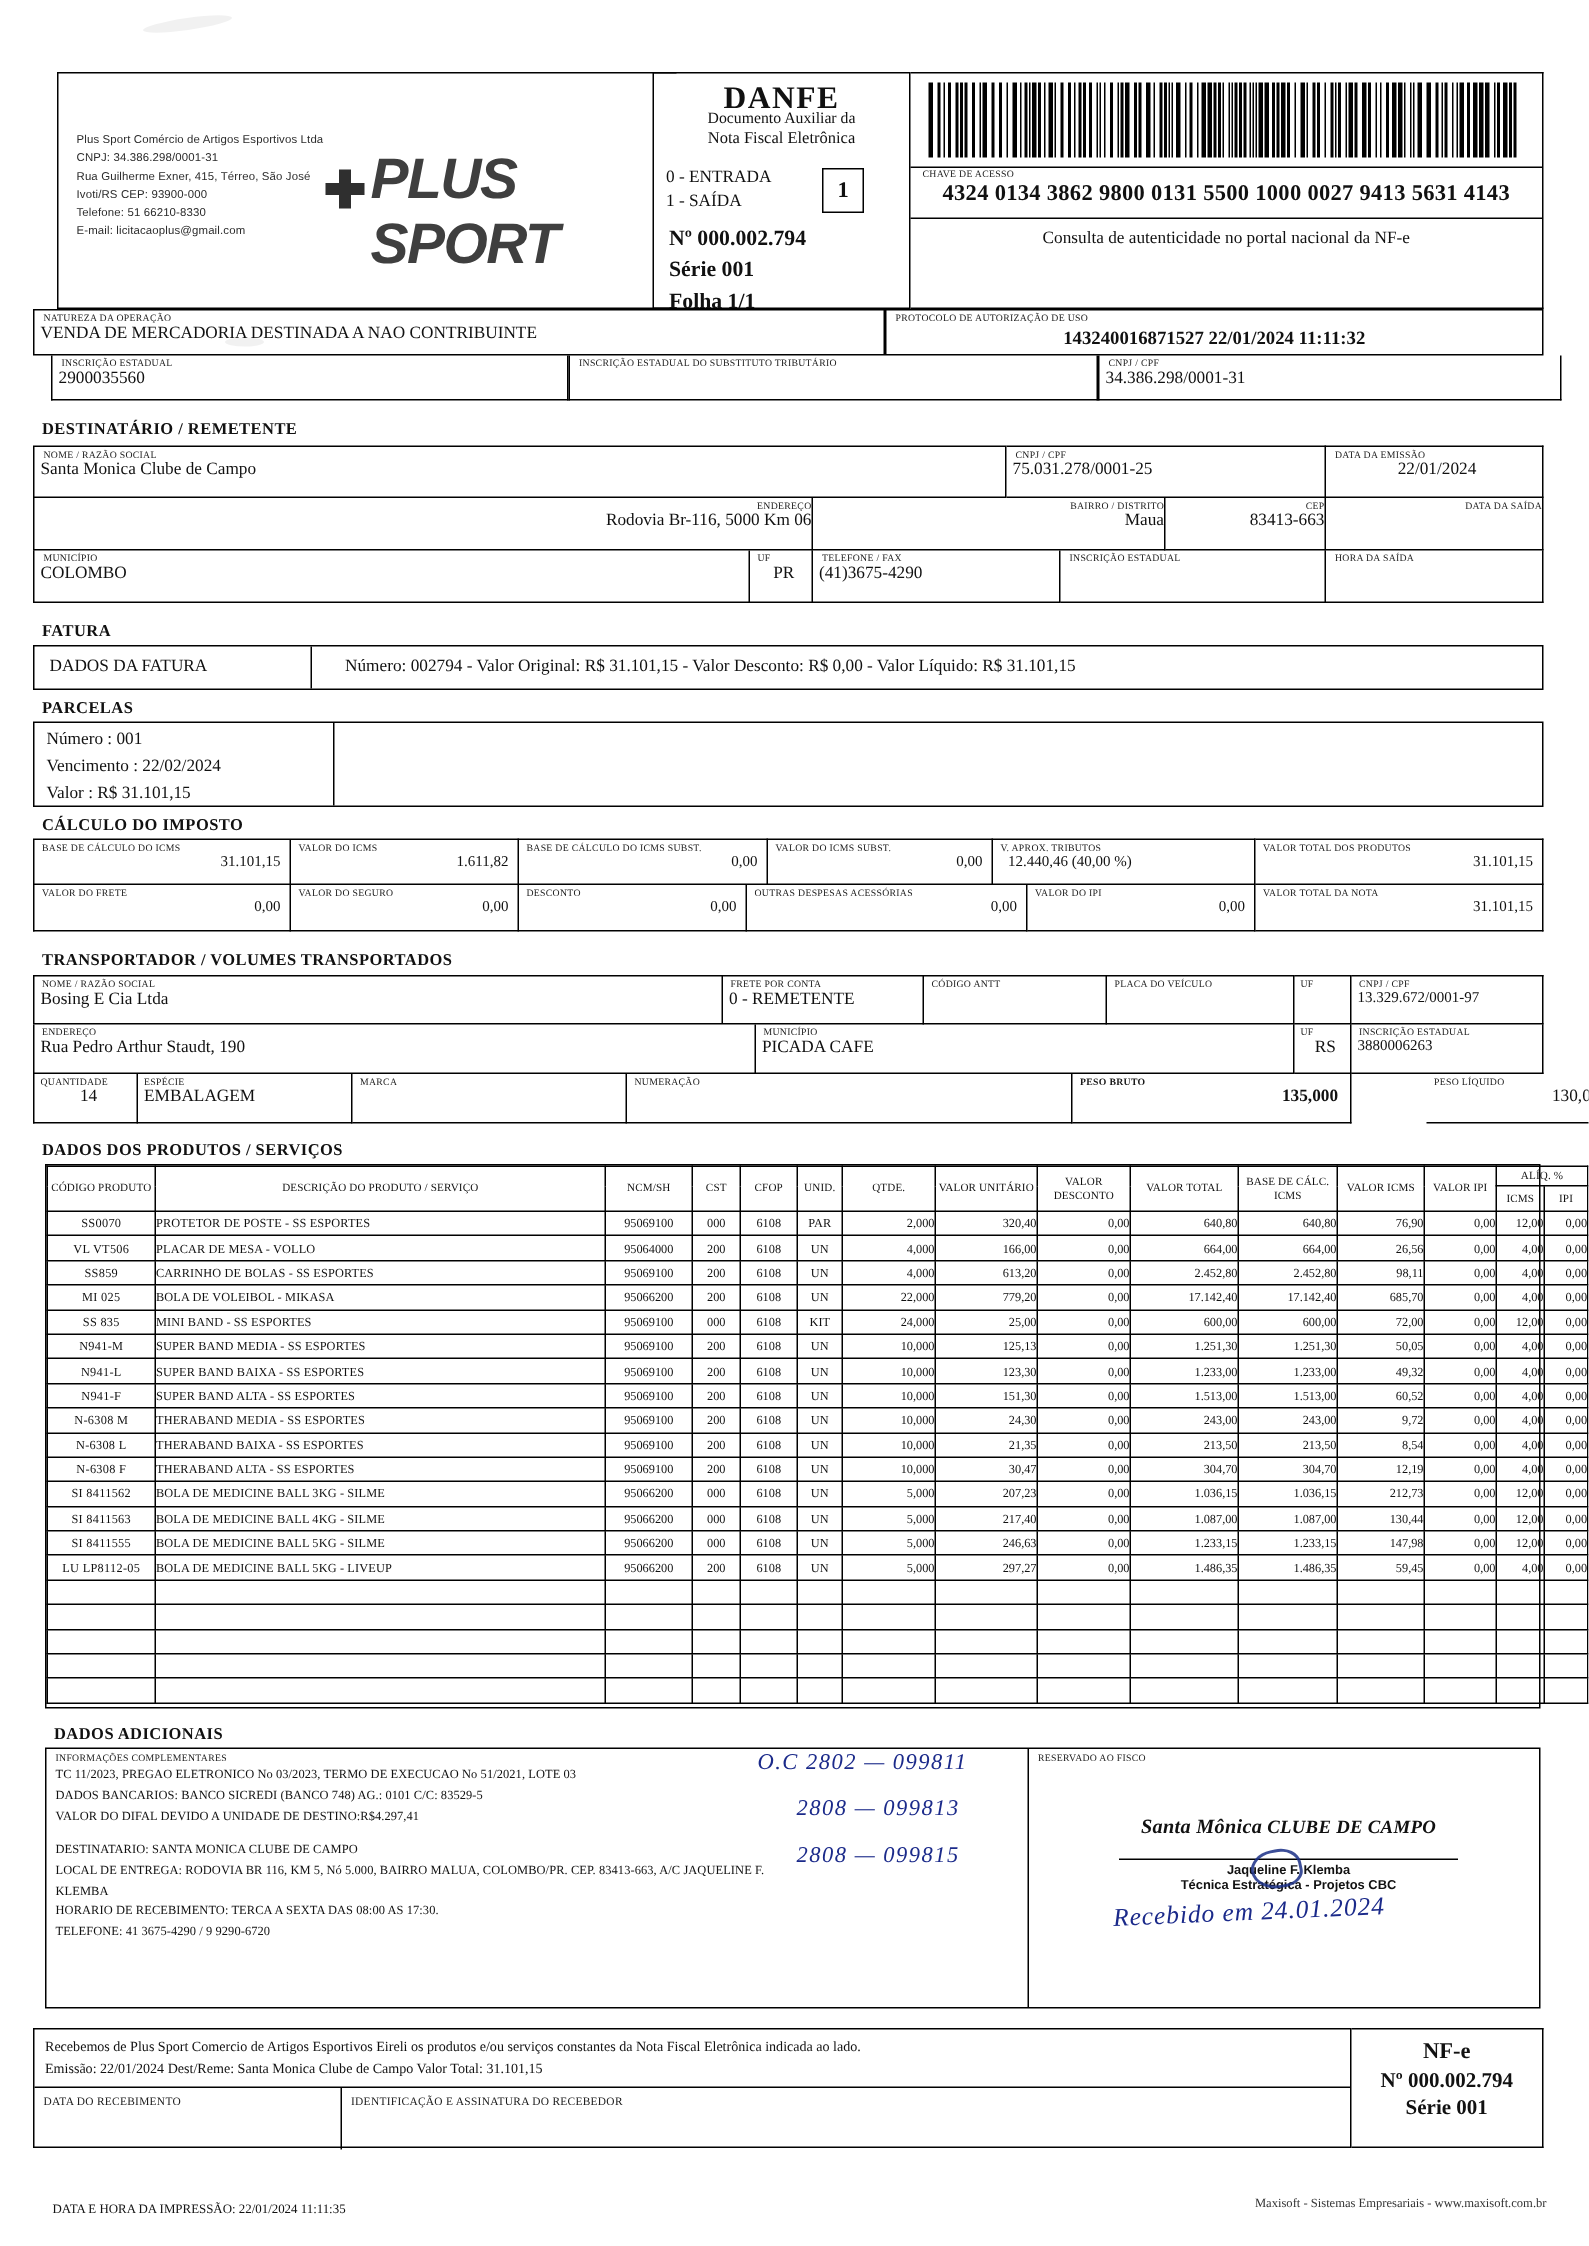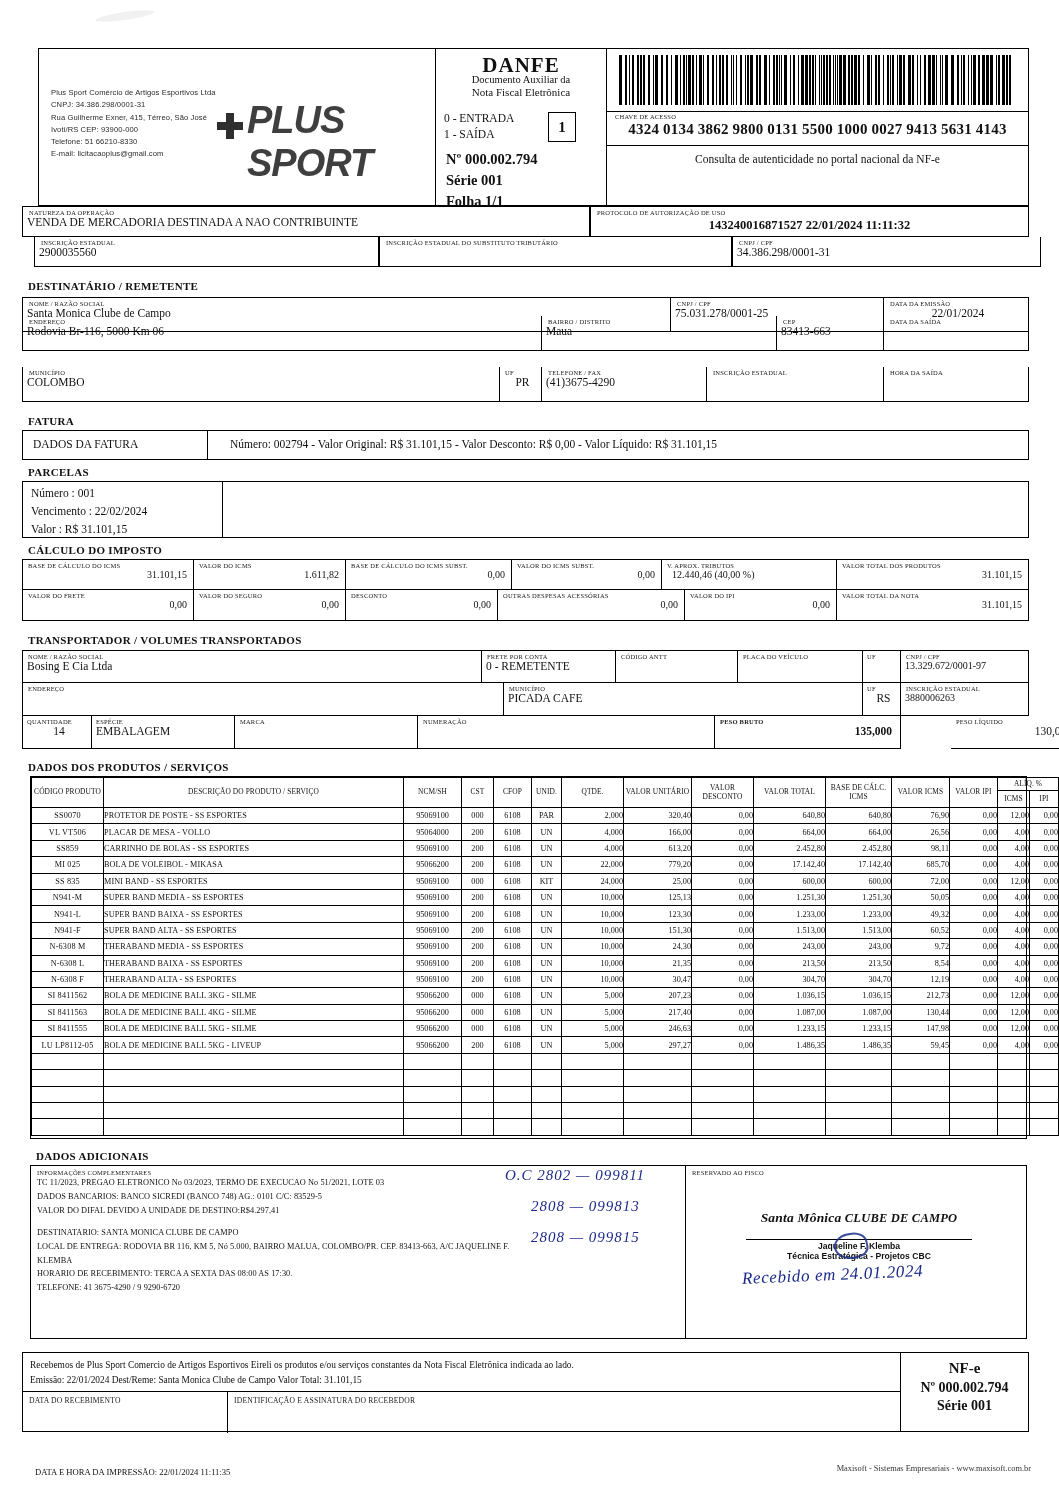--- a/index.html
+++ b/index.html
@@ -69,21 +69,21 @@
   #ierow .cell { position:absolute; top:0; height:100%; border:1px solid #000; border-top:none; }
   #ie1 { left:0; width:345px; }
   #ie2 { left:345px; width:353px; border-left:none; }
   #ie3 { left:698px; width:309px; border-left:none; }
 
   
   #dest-title { position:absolute; left:22px; top:278px; }
   #destbox { position:absolute; left:22px; top:297px; width:1007px; height:105px; }
   #destbox .cell { position:absolute; border:1px solid #000; }
   .dr1 { top:0; height:35px; }
-  .dr2 { top:19px; height:35px; border-top:none !important; }
+  .dr2 { top:35px; height:35px; border-top:none !important;text-align:right; }
   .dr3 { top:70px; height:35px; border-top:none !important; }
 
   
   #fat-title { position:absolute; left:22px; top:413px; }
   #fatbox { position:absolute; left:22px; top:430px; width:1007px; height:30px; border:1px solid #000; }
   #fatbox .left { position:absolute; left:0; top:0; width:185px; height:100%; border-right:1px solid #000;
                   font-size:11.5px; padding:7px 0 0 10px; }
   #fatbox .right { position:absolute; left:185px; top:0; font-size:11.5px; padding:7px 0 0 22px; white-space:nowrap; }
 
   #parc-title { position:absolute; left:22px; top:464px; }
@@ -488,20 +488,21 @@
       <div class="lbl" style="padding:2px 0 0 4px;">UF</div>
       <div class="val c"></div>
     </div>
     <div class="cell tr1" style="left:879px;width:128px;border-left:none;">
       <div class="lbl" style="padding:2px 0 0 5px;">CNPJ / CPF</div>
       <div class="val sm">13.329.672/0001-97</div>
     </div>
 
     <div class="cell tr2" style="left:0;width:482px;">
       <div class="lbl" style="padding:2px 0 0 5px;">ENDEREÇO</div>
+      <div class="val">Rua Pedro Arthur Staudt, 190</div>
     </div>
     <div class="cell tr2" style="left:482px;width:359px;border-left:none;">
       <div class="lbl" style="padding:2px 0 0 5px;">MUNICÍPIO</div>
       <div class="val">PICADA CAFE</div>
     </div>
     <div class="cell tr2" style="left:841px;width:38px;border-left:none;">
       <div class="lbl" style="padding:2px 0 0 4px;">UF</div>
       <div class="val c">RS</div>
     </div>
     <div class="cell tr2" style="left:879px;width:128px;border-left:none;">

